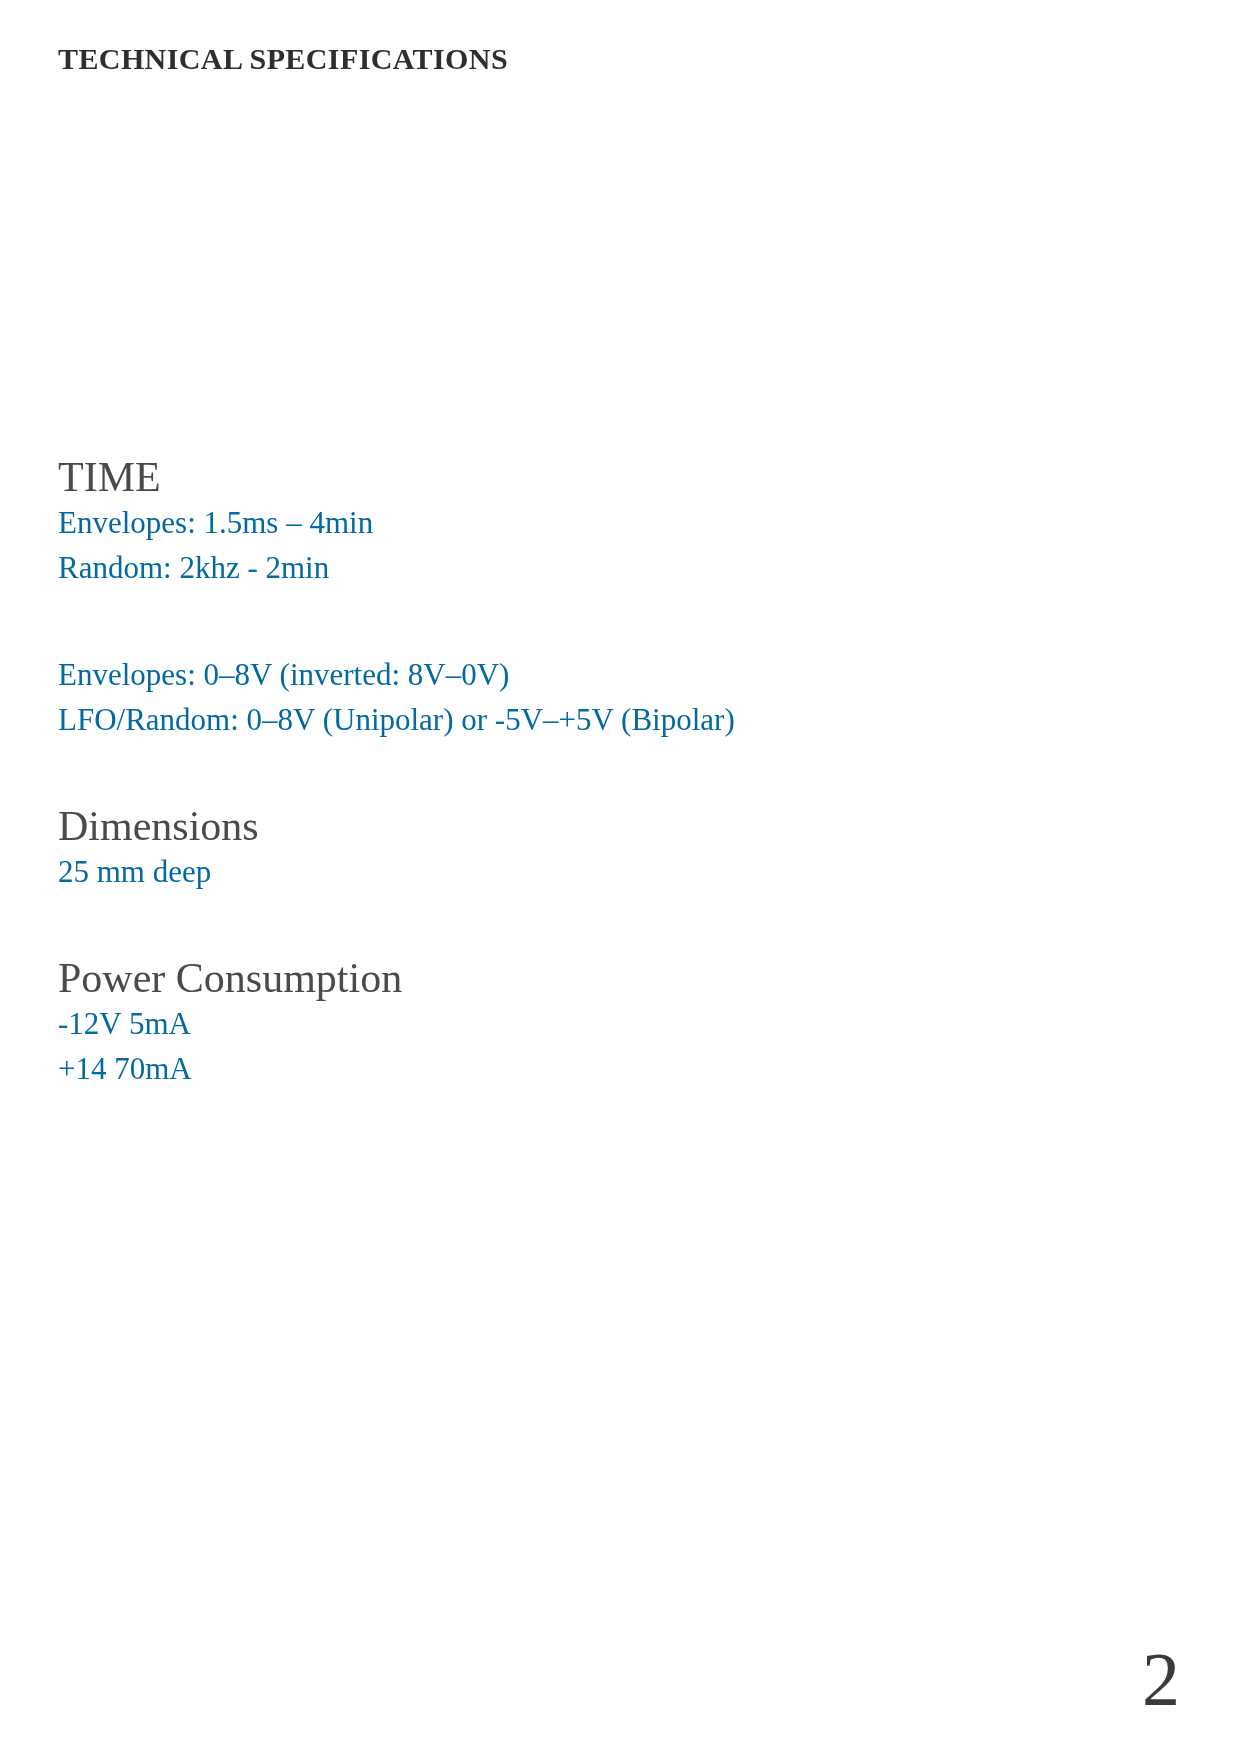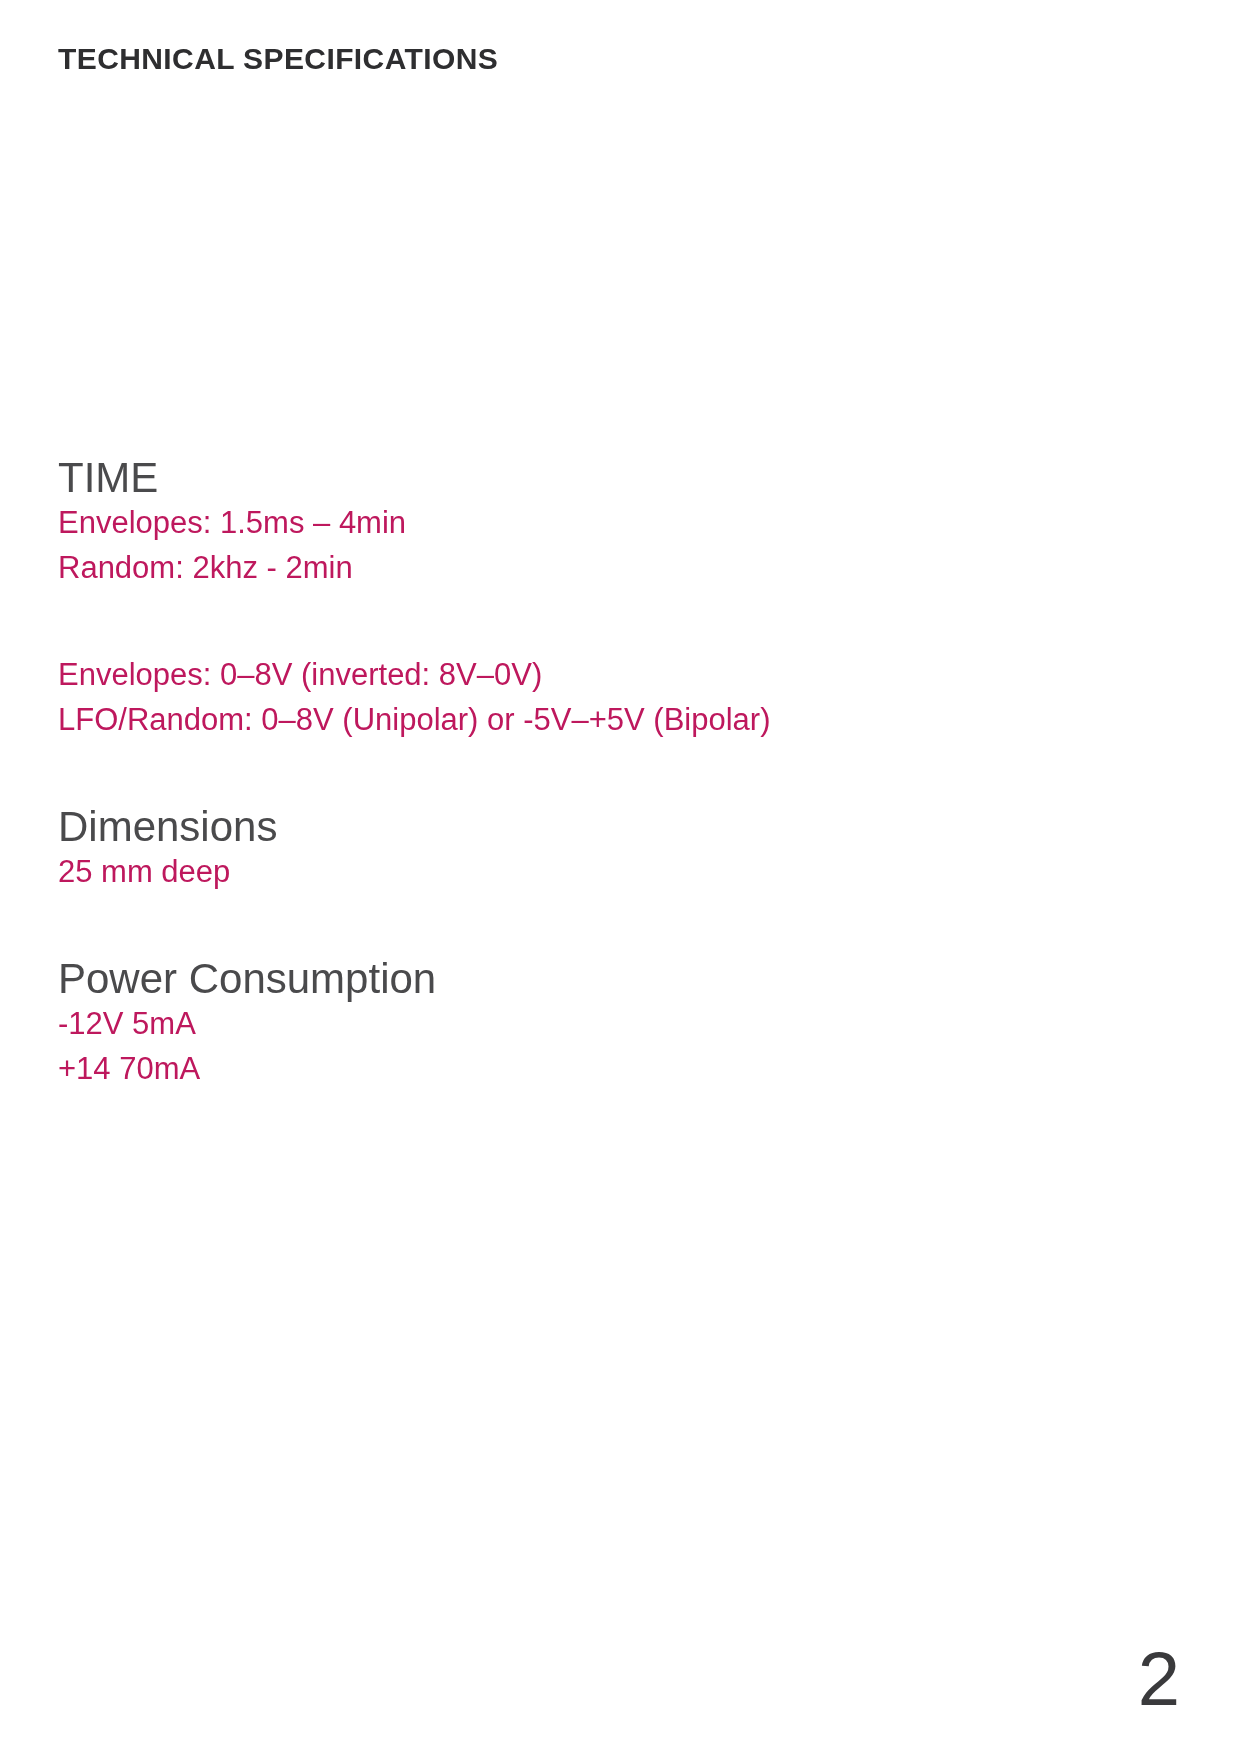--- a/index.html
+++ b/index.html
@@ -12,20 +12,21 @@
     height: 1759px;
     position: relative;
     font-family: "Liberation Sans", sans-serif;
     color: #3a3a3c;
     -webkit-font-smoothing: antialiased;
   }
   .page {
     position: absolute;
     inset: 0;
     padding: 8px;
+    font-family: Liberation Serif, serif;
   }
   .doc-title {
     position: absolute;
     left: 58px;
     top: 42px;
     font-size: 30px;
     font-weight: bold;
     letter-spacing: 0.4px;
     color: #2e2e30;
   }
@@ -37,21 +38,21 @@
   }
   .spec-group {
     margin-bottom: 62px;
   }
   .spec-group:last-child {
     margin-bottom: 0;
   }
   .spec-line {
     font-size: 31px;
     line-height: 45px;
-    color: #be185d;
+    color: #0369a1;
     font-weight: 400;
     white-space: pre;
   }
   .spec-heading {
     font-size: 42px;
     line-height: 45px;
     color: #4a4a4c;
     font-weight: 400;
     white-space: pre;
   }

